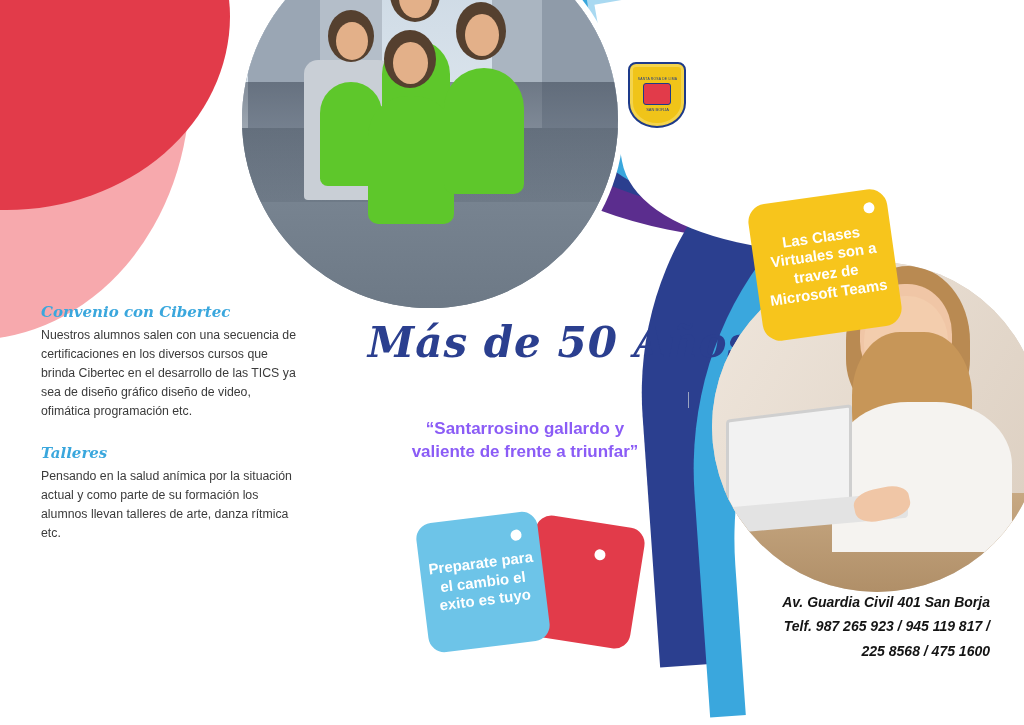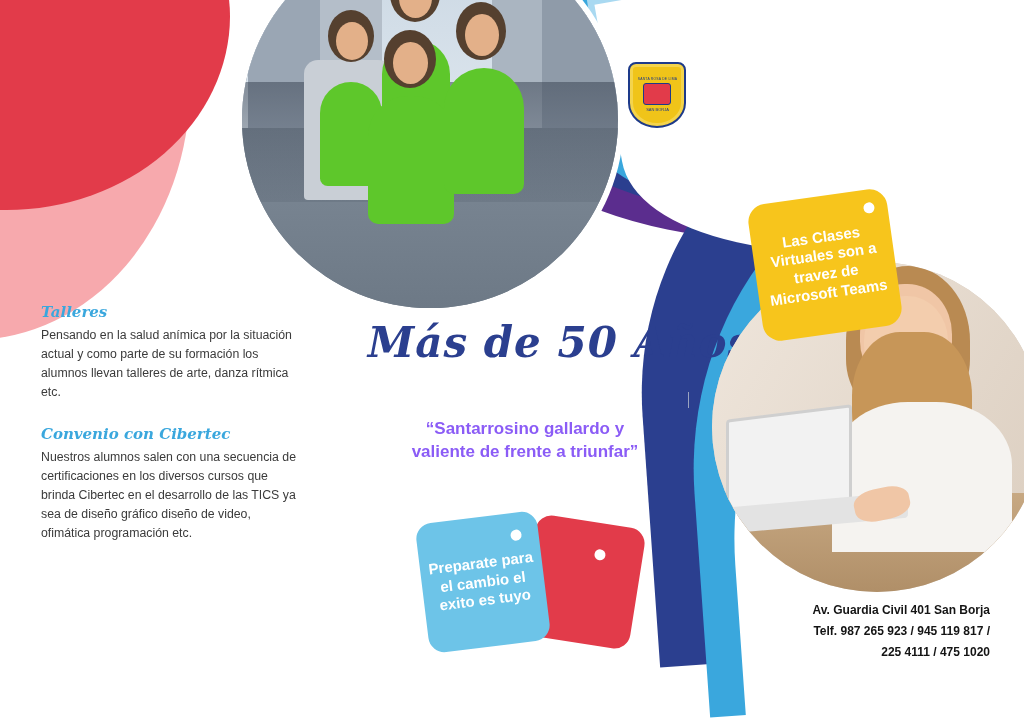--- a/index.html
+++ b/index.html
@@ -458,23 +458,24 @@
   }
 
   
   .address {
     position: absolute;
     right: 34px;
     bottom: 62px;
     text-align: right;
     color: #141414;
     font-weight: bold;
-    font-size: 12px;
+    font-size: 14px;
     line-height: 1.75;
     z-index: 12;
+    font-style: italic;
   }
 
   .v-line {
     position: absolute;
     left: 688px;
     top: 392px;
     width: 1px;
     height: 16px;
     background: #9aa4c0;
     z-index: 9;
@@ -530,26 +531,26 @@
       <div class="sh-bot">SAN BORJA</div>
     </div>
     <div class="logo-text">
       <div class="logo-title">Colegio Santa Rosa de Lima</div>
       <div class="logo-sub">"Dios , Patria, Amor, Saber y Amistad"</div>
     </div>
   </div>
 
   <div class="left-col">
     <div>
+      <div class="sec-title">Convenio con Cibertec</div>
+      <div class="sec-body">Nuestros alumnos salen con una secuencia de certificaciones en los diversos cursos que brinda Cibertec en el desarrollo de las TICS ya sea de diseño gráfico diseño de video, ofimática programación etc.</div>
+    </div>
+    <div>
       <div class="sec-title">Talleres</div>
       <div class="sec-body">Pensando en la salud anímica por la situación actual y como parte de su formación los alumnos llevan talleres de arte, danza rítmica etc.</div>
-    </div>
-    <div>
-      <div class="sec-title">Convenio con Cibertec</div>
-      <div class="sec-body">Nuestros alumnos salen con una secuencia de certificaciones en los diversos cursos que brinda Cibertec en el desarrollo de las TICS ya sea de diseño gráfico diseño de video, ofimática programación etc.</div>
     </div>
   </div>
 
   <div class="headline">Más de 50 Años</div>
   <div class="v-line"></div>
   <div class="motto">“Santarrosino gallardo y valiente de frente a triunfar”</div>
 
   <div class="tag-yellow">
     <span class="punch"></span>
     <span>Las Clases Virtuales son a travez de Microsoft Teams</span>
@@ -572,16 +573,16 @@
     <div class="sp-hair2"></div>
     <div class="sp-body"></div>
     <div class="sp-laptop-screen"></div>
     <div class="sp-laptop-base"></div>
     <div class="sp-hand"></div>
   </div>
 
   <div class="address">
     <div>Av. Guardia Civil 401 San Borja</div>
     <div>Telf. 987 265 923 / 945 119 817 /</div>
-    <div>225  4111  /  475  1020</div>
+    <div>225  8568  /  475  1600</div>
   </div>
 
 </div>
 
 </body></html>

